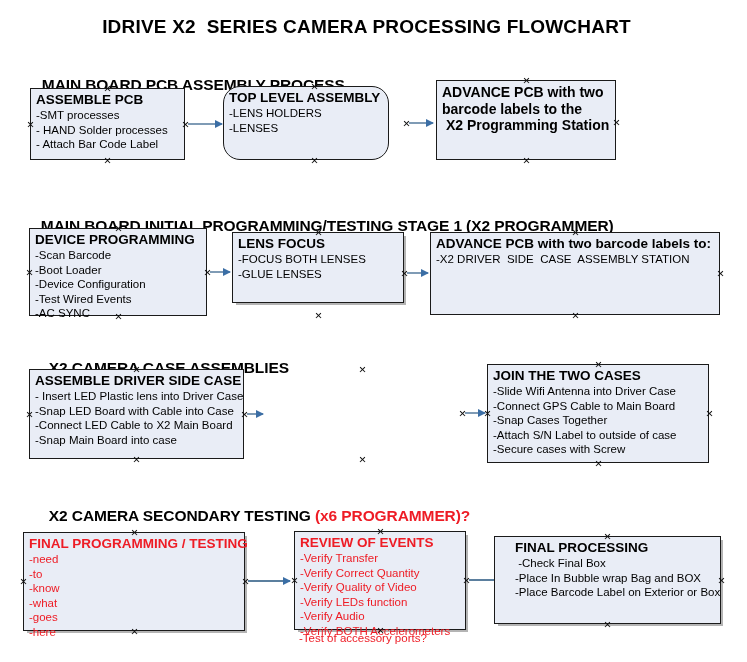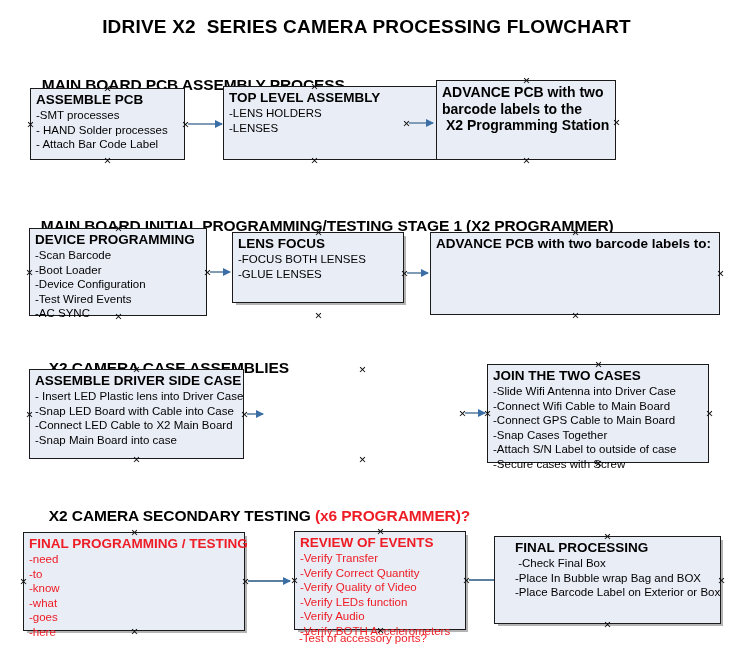--- a/index.html
+++ b/index.html
@@ -146,21 +146,21 @@
     <div class="box-line">- HAND Solder processes</div>
     <div class="box-line">- Attach Bar Code Label</div>
   </div>
   <div class="handle" style="left:107px; top:88px;"></div>
   <div class="handle" style="left:107px; top:160px;"></div>
   <div class="handle" style="left:30px; top:124px;"></div>
   <div class="handle" style="left:185px; top:124px;"></div>
 
   <div class="arrow" style="left:188px; top:123px; width:34px;"></div>
 
-  <div class="box" style="left:223px; top:86px; width:214px; height:74px;">
+  <div class="box" style="left:223px; top:86px; width:166px; height:74px;border-radius:17px;">
     <div class="box-title">TOP LEVEL ASSEMBLY</div>
     <div class="box-line">-LENS HOLDERS</div>
     <div class="box-line">-LENSES</div>
   </div>
   <div class="handle" style="left:314px; top:86px;"></div>
   <div class="handle" style="left:314px; top:160px;"></div>
   <div class="handle" style="left:406px; top:123px;"></div>
 
   <div class="arrow" style="left:409px; top:122px; width:24px;"></div>
 
@@ -198,20 +198,21 @@
     <div class="box-line">-GLUE LENSES</div>
   </div>
   <div class="handle" style="left:318px; top:232px;"></div>
   <div class="handle" style="left:318px; top:315px;"></div>
   <div class="handle" style="left:404px; top:273px;"></div>
 
   <div class="arrow" style="left:407px; top:272px; width:21px;"></div>
 
   <div class="box" style="left:430px; top:232px; width:290px; height:83px;">
     <div class="box-title">ADVANCE PCB with two barcode labels to:</div>
+    <div class="box-line">-X2 DRIVER  SIDE  CASE  ASSEMBLY STATION</div>
   </div>
   <div class="handle" style="left:575px; top:232px;"></div>
   <div class="handle" style="left:575px; top:315px;"></div>
   <div class="handle" style="left:720px; top:273px;"></div>
 
   <div class="section-title" style="left:32px; top:341px;">
     <span>X2 CAMERA CASE ASSEMBLIES</span>
   </div>
 
   <div class="box" style="left:29px; top:369px; width:215px; height:90px;">
@@ -230,21 +231,20 @@
 
   <div class="handle" style="left:362px; top:369px;"></div>
   <div class="handle" style="left:362px; top:459px;"></div>
   <div class="handle" style="left:462px; top:413px;"></div>
 
   <div class="arrow" style="left:465px; top:412px; width:20px;"></div>
 
   <div class="box" style="left:487px; top:364px; width:222px; height:99px;">
     <div class="box-title">JOIN THE TWO CASES</div>
     <div class="box-line">-Slide Wifi Antenna into Driver Case</div>
-    <div class="box-line">-Connect Wifi Cable to Main Board</div>
     <div class="box-line">-Connect GPS Cable to Main Board</div>
     <div class="box-line">-Snap Cases Together</div>
     <div class="box-line">-Attach S/N Label to outside of case</div>
     <div class="box-line">-Secure cases with Screw</div>
   </div>
   <div class="handle" style="left:598px; top:364px;"></div>
   <div class="handle" style="left:598px; top:463px;"></div>
   <div class="handle" style="left:487px; top:413px;"></div>
   <div class="handle" style="left:709px; top:413px;"></div>
 

